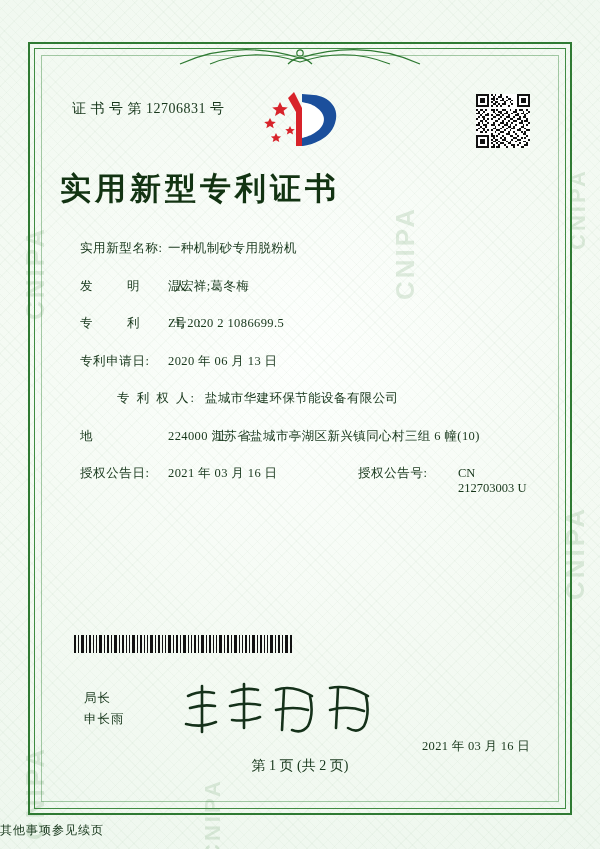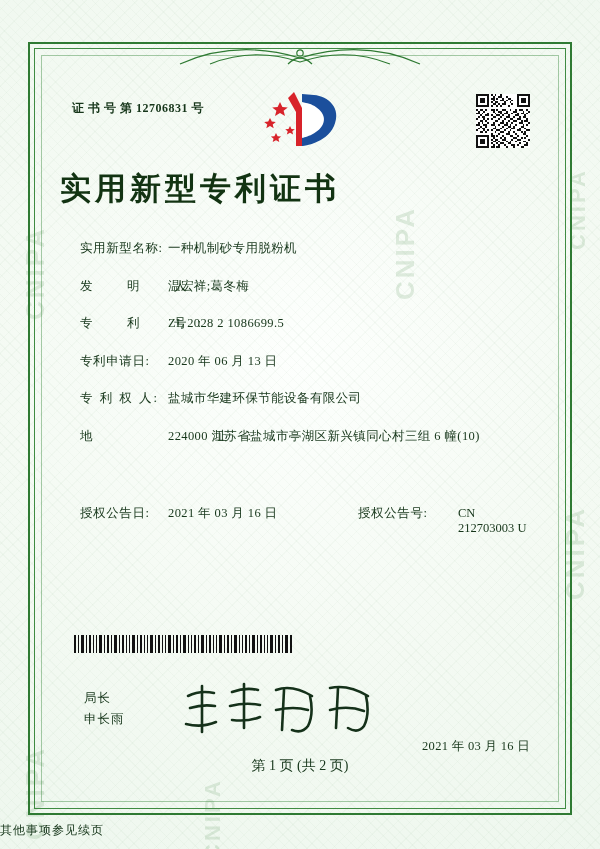--- a/index.html
+++ b/index.html
@@ -100,24 +100,23 @@
   
   .content {
     position: absolute;
     left: 60px; top: 80px; right: 60px; bottom: 60px;
   }
 
   .cert-no {
     position: absolute;
     left: 12px;
     top: 20px;
-    font-size: 12px;
+    font-size: 14px;
     letter-spacing: 0.5px;
     color: #16361a;
-    font-weight: bold;
   }
 
   
   .emblem {
     position: absolute;
     left: 50%;
     top: 8px;
     transform: translateX(-50%);
     width: 100px;
     height: 64px;
@@ -160,32 +159,31 @@
   }
   .field-label {
     flex: 0 0 auto;
     letter-spacing: 0.6px;
     white-space: nowrap;
   }
   .field-label.w1 { width: 88px; }
   .field-label.w2 { width: 88px; letter-spacing: 11px; }
   .field-label.w3 { width: 88px; letter-spacing: 11px; }
   .field-label.w4 { width: 88px; }
-  .field-label.w5 { width: 88px; letter-spacing: 2px; }
+  .field-label.w5 { width: 88px; letter-spacing: 2px; margin-left: 37px; }
   .field-label.w6 { width: 88px; letter-spacing: 21px; }
   .field-value {
     flex: 1 1 auto;
     letter-spacing: 0.4px;
   }
   .field-row.dual .field-value { flex: 0 0 auto; width: 190px; }
   .field-row.dual .field-label2 {
     flex: 0 0 auto;
     width: 100px;
     letter-spacing: 0.6px;
-    margin-top: 40px;
   }
   .field-row.dual .field-value2 { flex: 1 1 auto; }
 
   .paragraphs {
     position: absolute;
     left: 14px;
     right: 8px;
     top: 405px;
     font-size: 12.2px;
     line-height: 22px;
@@ -504,21 +502,21 @@
       <div class="field-row">
         <span class="field-label w1">实用新型名称:</span>
         <span class="field-value">一种机制砂专用脱粉机</span>
       </div>
       <div class="field-row">
         <span class="field-label w2">发　明　人:</span>
         <span class="field-value">温宏祥;葛冬梅</span>
       </div>
       <div class="field-row">
         <span class="field-label w3">专　利　号:</span>
-        <span class="field-value">ZL 2028 2 1086699.5</span>
+        <span class="field-value">ZL 2020 2 1086699.5</span>
       </div>
       <div class="field-row">
         <span class="field-label w4">专利申请日:</span>
         <span class="field-value">2020 年 06 月 13 日</span>
       </div>
       <div class="field-row">
         <span class="field-label w5">专 利 权 人:</span>
         <span class="field-value">盐城市华建环保节能设备有限公司</span>
       </div>
       <div class="field-row">

